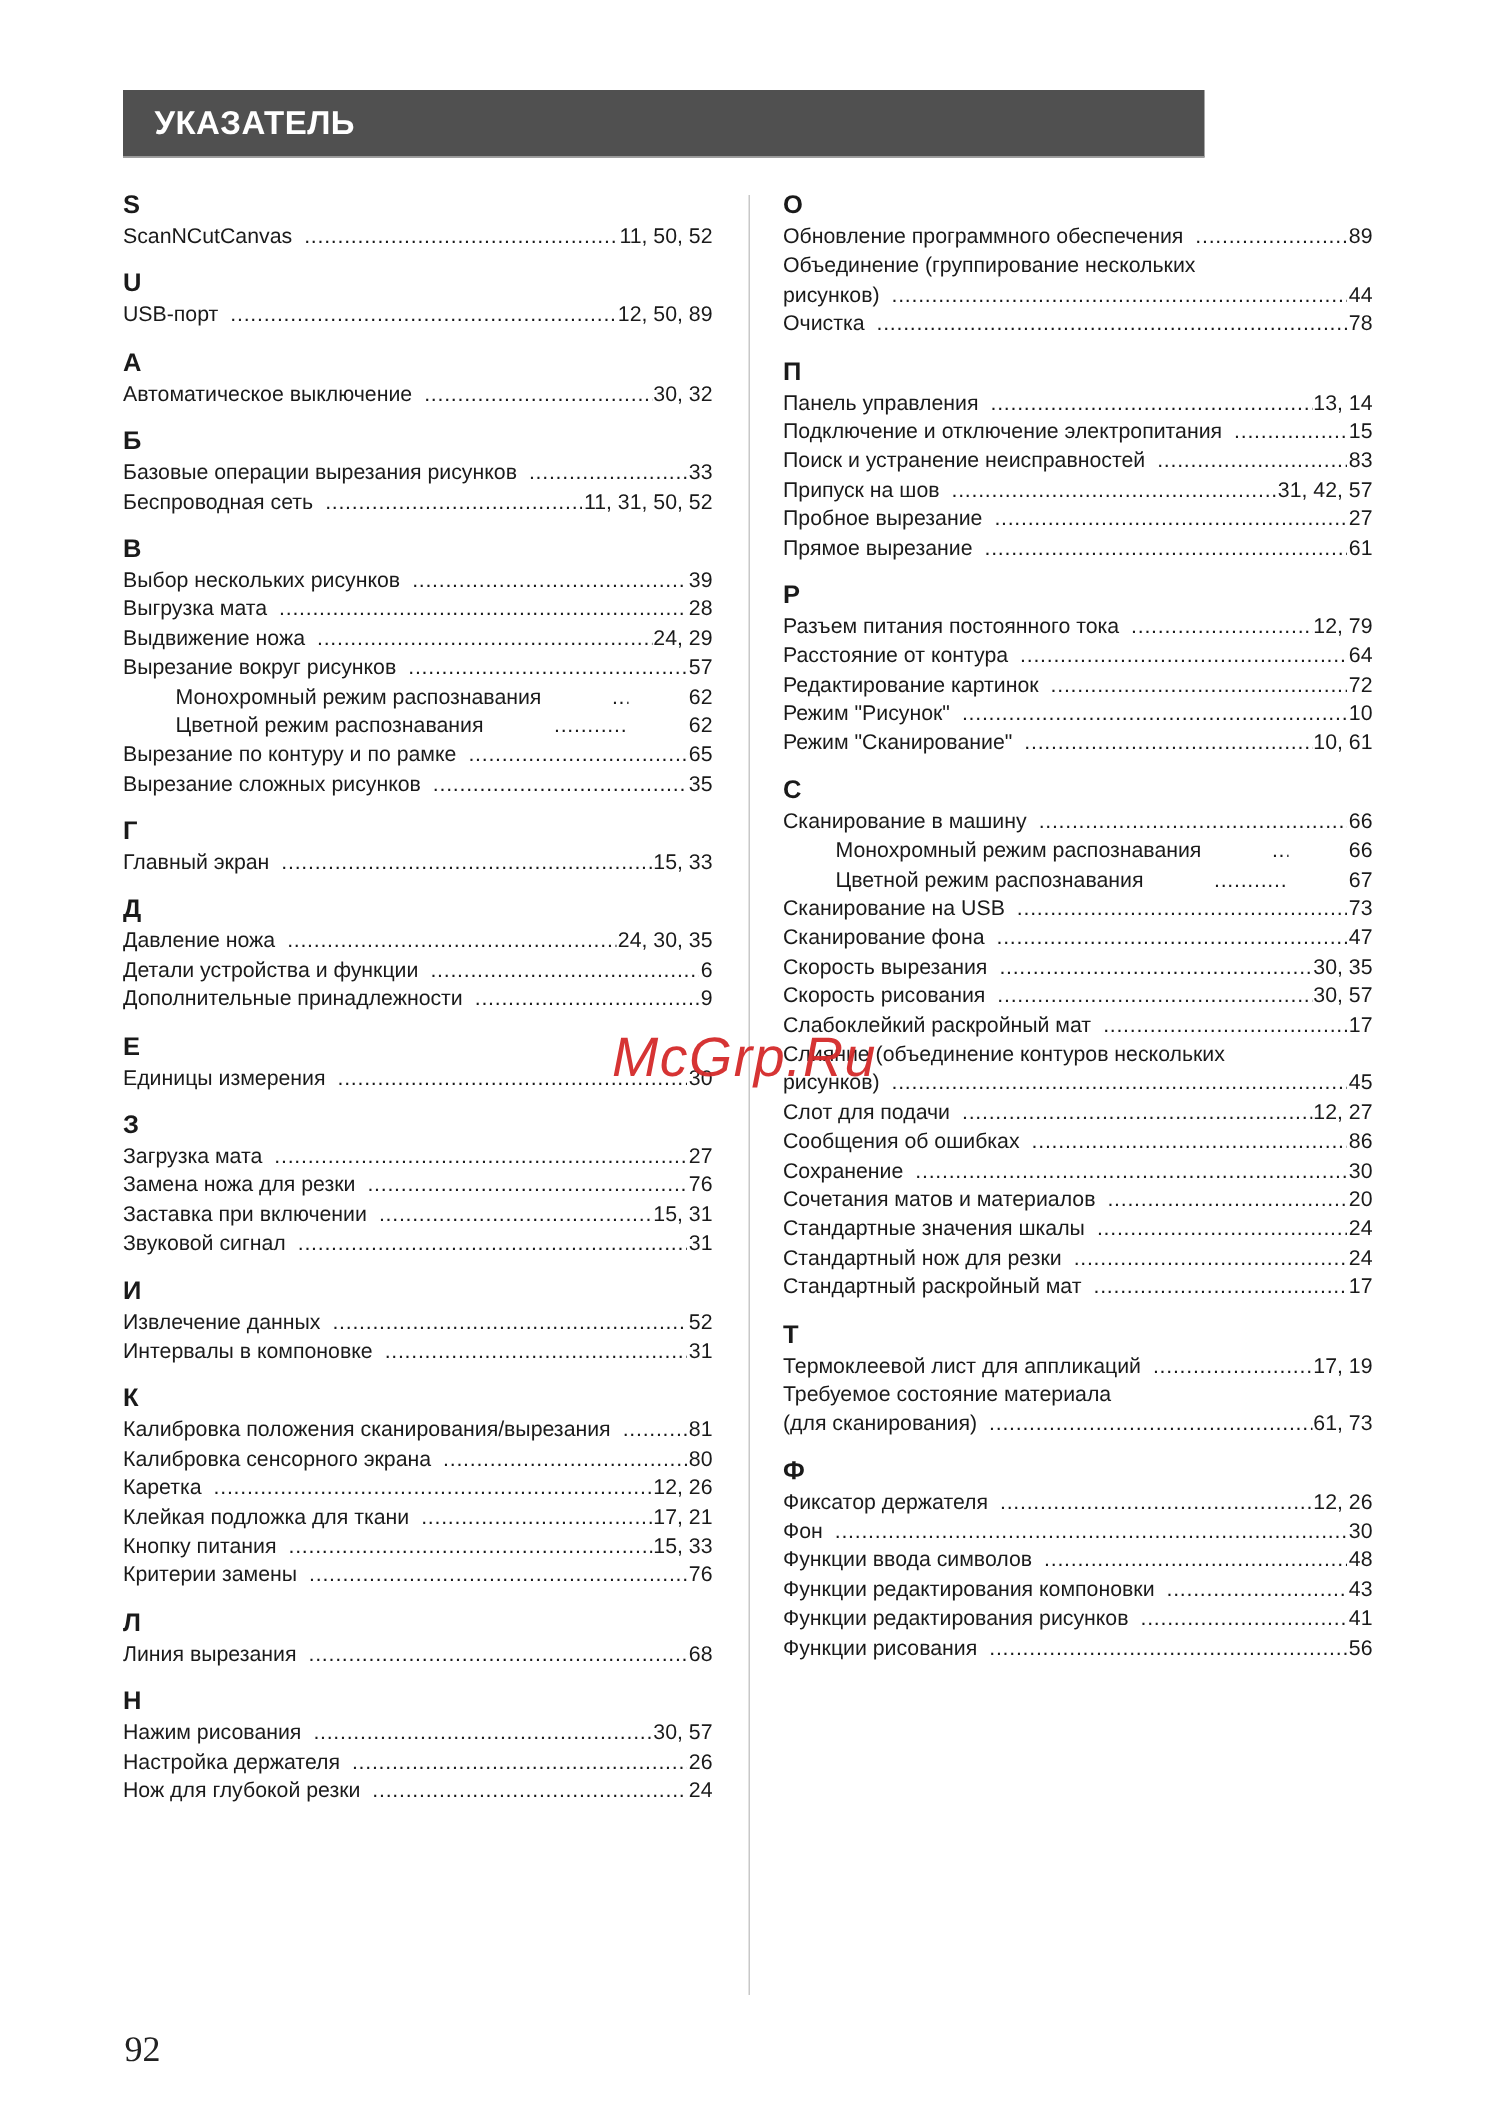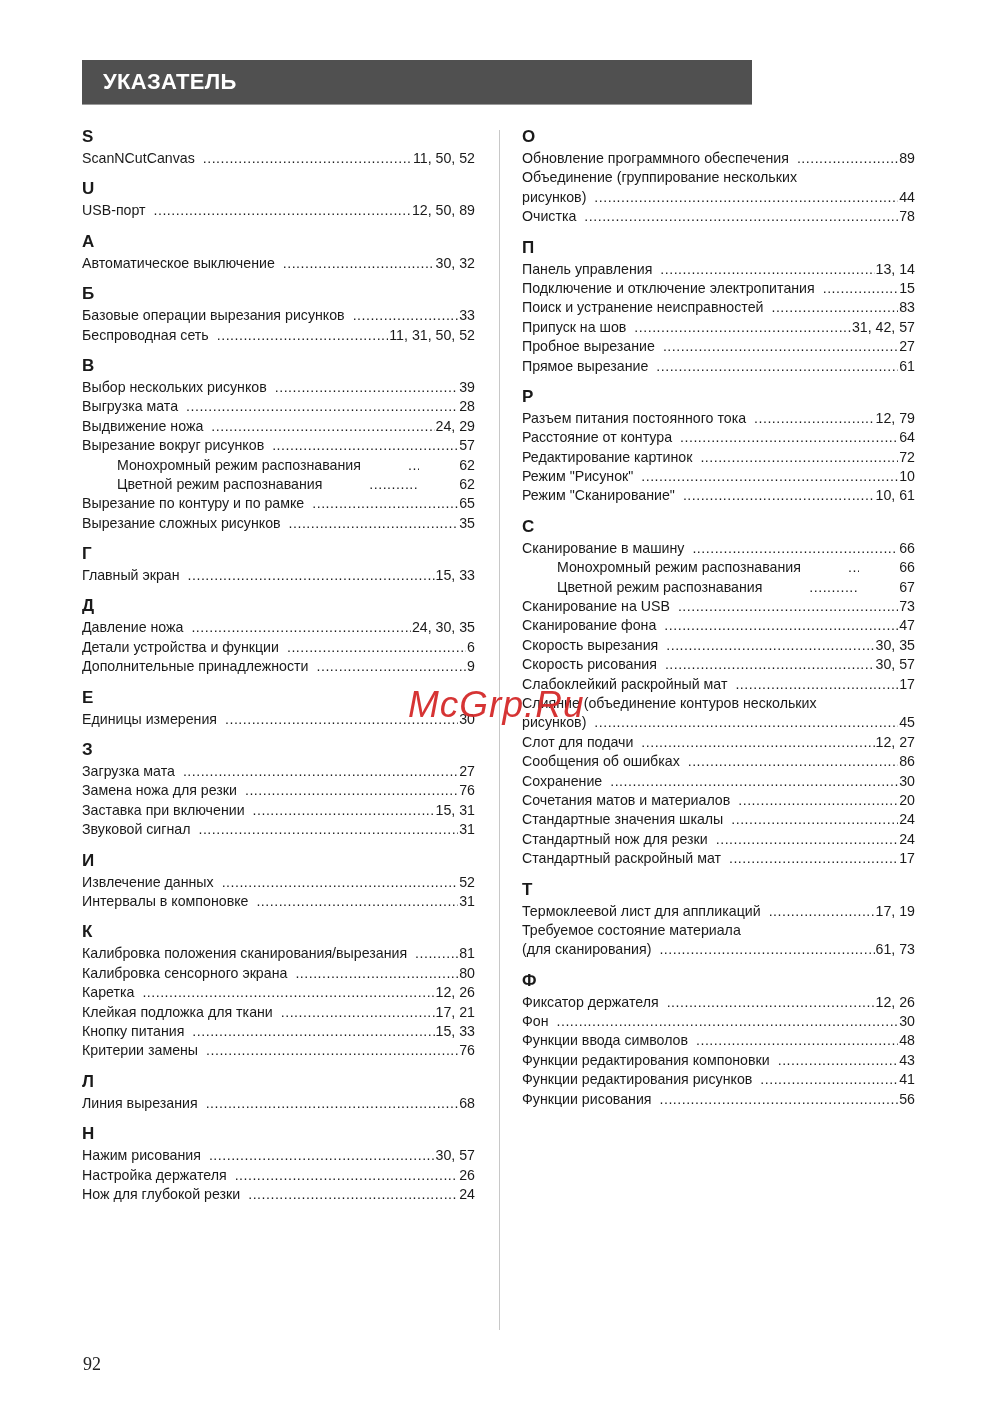--- a/index.html
+++ b/index.html
@@ -1,35 +1,35 @@
 <!DOCTYPE html>
 <html><head>
 <meta charset="utf-8">
 <style>
   html, body { margin: 0; padding: 0; background: #ffffff; }
   body { width: 1000px; height: 1413px; position: relative; overflow: hidden;
          font-family: "Liberation Sans", sans-serif; color: #1a1a1a; }
-  .header-bar { position: absolute; left: 82px; top: 60px; width: 670px; height: 44px;
+  .header-bar { position: absolute; left: 82px; top: 60px; width: 721px; height: 44px;
                 background: #505050; border-bottom: 1px solid #9a9a9a; }
   .header-title { position: absolute; left: 21px; top: 9px; color: #ffffff;
                   font-size: 22px; font-weight: bold; letter-spacing: 0.3px; }
   .col { position: absolute; top: 124px; width: 393px; }
   .col-left { left: 82px; }
   .col-right { left: 522px; }
   .divider { position: absolute; left: 499px; top: 130px; width: 1px; height: 1200px; background: #c8c8c8; }
   .section { margin-bottom: 0; }
   .letter { font-size: 17px; font-weight: bold; height: 24px; line-height: 24px; margin-top: 0; padding-top: 1px; }
   .section + .section .letter { margin-top: 8px; }
   .entry { display: flex; align-items: baseline; height: 19.4px; line-height: 19.4px; font-size: 14.2px; white-space: nowrap; }
   .entry.sub { padding-left: 35px; gap: 39px; }
   .entry .label { flex: 0 0 auto; }
   .entry .dots { flex: 1 1 auto; overflow: hidden; margin: 0 1px 0 8px; letter-spacing: 0.5px; color: #1a1a1a; }
   .entry .dots::before { content: "...................................................................................................................................................................................................."; }
   .entry .pages { flex: 0 0 auto; }
-  .page-number { position: absolute; left: 83px; top: 1354px; font-family: "Liberation Serif", serif; font-size: 18px; color: #222; }
+  .page-number { position: absolute; left: 83px; top: 1354px; font-family: "Liberation Serif", serif; font-size: 24px; color: #222; }
   .watermark { position: absolute; left: 408px; top: 684px; font-size: 37px; font-style: italic;
                color: #d42a2a; letter-spacing: 1px; opacity: 0.95; }
 </style>
 </head>
 <body>
 
 <div class="header-bar">
   <span class="header-title">УКАЗАТЕЛЬ</span>
 </div>
 

